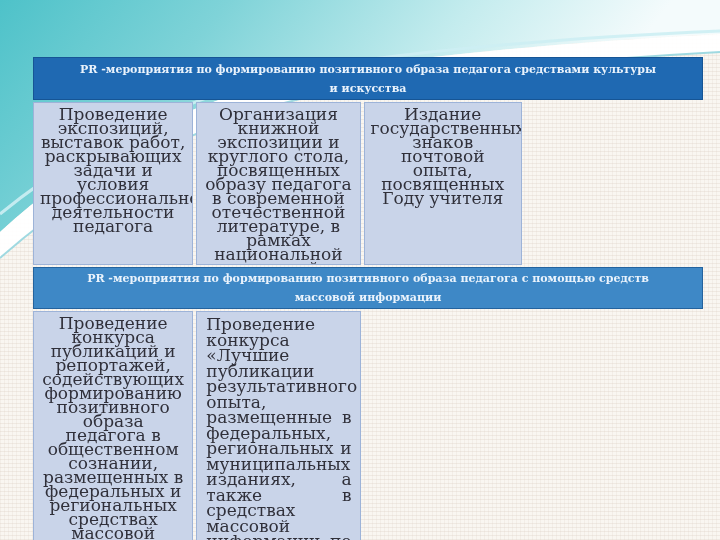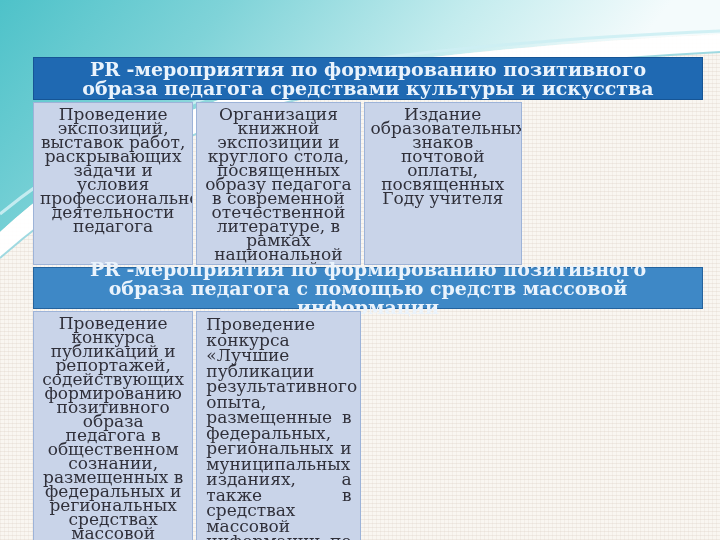--- a/index.html
+++ b/index.html
@@ -27,21 +27,21 @@
   }
   .block-culture { top: 57px; }
   .block-media   { top: 267px; }
   .table-title {
     display: flex;
     align-items: center;
     justify-content: center;
     text-align: center;
     color: #eaf3fc;
     font-weight: bold;
-    font-size: 19px;
+    font-size: 11px;
     line-height: 19px;
     border: 1px solid rgba(14,70,125,0.55);
     box-sizing: border-box;
     margin-bottom: 2px;
   }
   .table-title span { display: inline-block; max-width: 585px; }
   .block-culture .table-title { height: 43px; background: #1f69b2; }
   .block-media   .table-title { height: 42px; background: #3e88c6; }
   .table-row {
     display: grid;
@@ -87,21 +87,21 @@
     <path fill="none" stroke="#cdeef3" stroke-width="3" opacity="0.9" d="M0,214 C115,120 245,76 365,60 C485,44 605,36 720,31"></path>
   </svg>
 
   <div class="table-block block-culture">
     <div class="table-title" style="background-color: rgb(31, 105, 178);">
       <span>PR -мероприятия по формированию позитивного образа педагога средствами культуры и искусства</span>
     </div>
     <div class="table-row">
       <div class="cell">Проведение экспозиций, выставок работ, раскрывающих задачи и условия профессиональной деятельности педагога</div>
       <div class="cell">Организация книжной экспозиции и круглого стола, посвященных образу педагога в современной отечественной литературе, в рамках национальной книжной выставки-ярмарки "Книги России - 2019"</div>
-      <div class="cell">Издание образовательных знаков почтовой оплаты, посвященных Году учителя</div>
+      <div class="cell">Издание государственных знаков почтовой опыта, посвященных Году учителя</div>
     </div>
   </div>
 
   <div class="table-block block-media">
     <div class="table-title" style="background-color: rgb(62, 136, 198);">
       <span>PR -мероприятия по формированию позитивного образа педагога с помощью средств массовой информации</span>
     </div>
     <div class="table-row">
       <div class="cell">Проведение конкурса публикаций и репортажей, содействующих формированию позитивного образа педагога в общественном сознании, размещенных в федеральных и региональных средствах массовой информации</div>
       <div class="cell justified">Проведение конкурса «Лучшие публикации результативного опыта, размещенные в федеральных, региональных и муниципальных изданиях, а также в средствах массовой информации по актуальным направлениям деятельности базовых дошкольных образовательных учреждений Ростовской области».</div>

